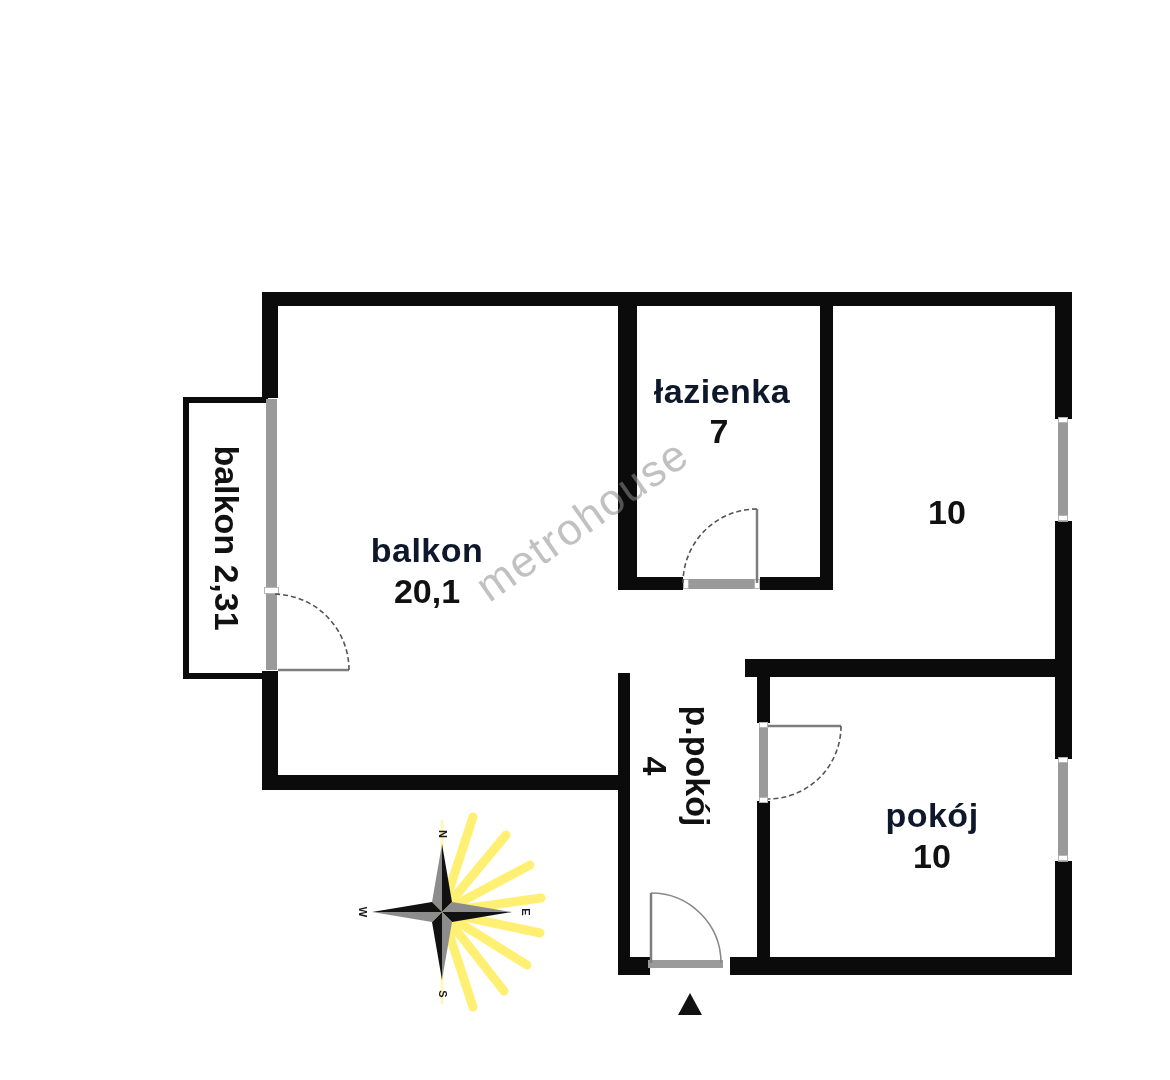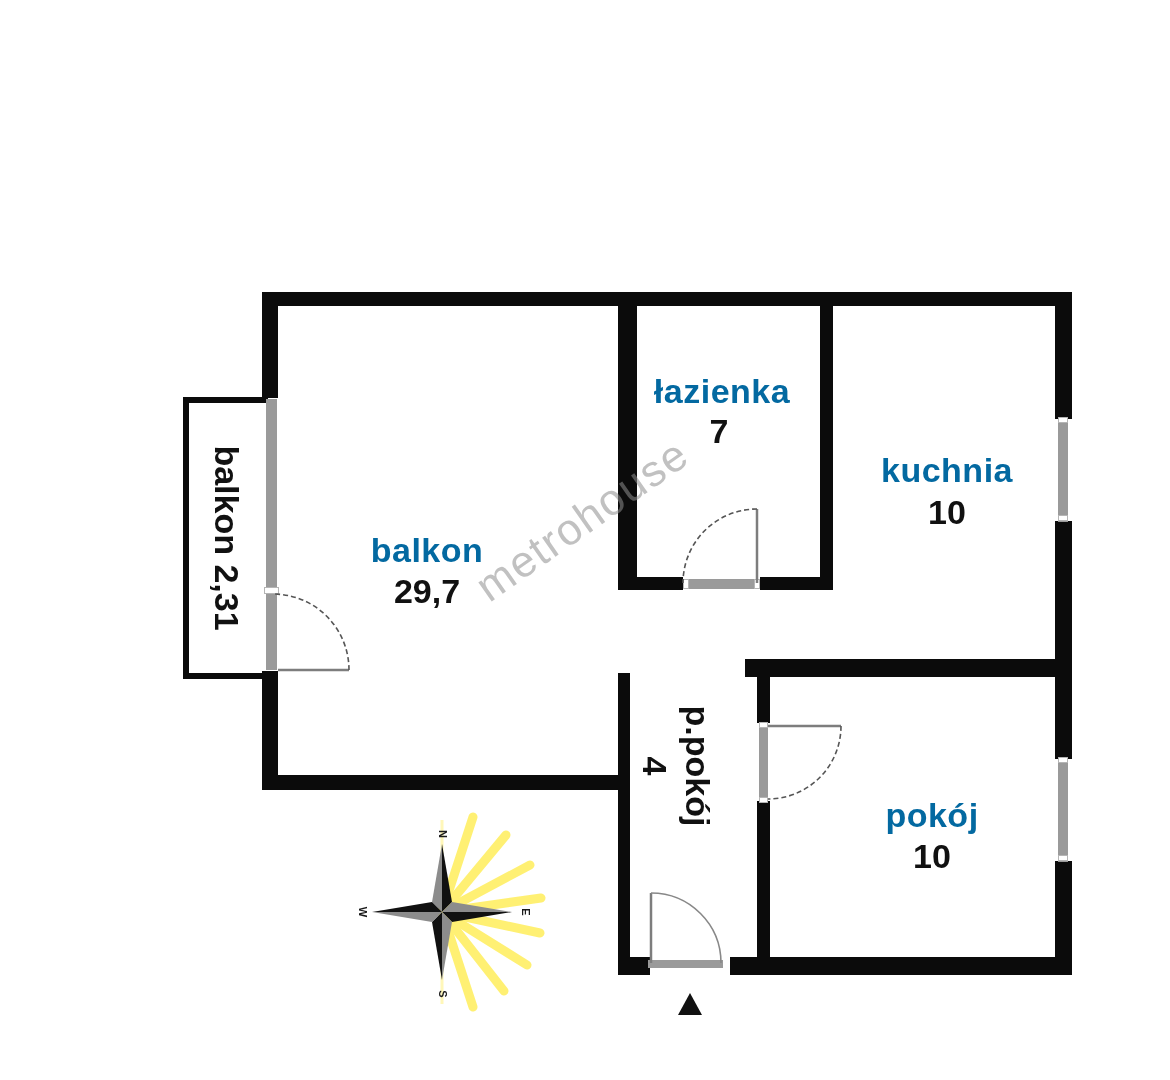--- a/index.html
+++ b/index.html
@@ -6,21 +6,21 @@
   #canvas{
     position:relative;width:1170px;height:1080px;background:#ffffff;overflow:hidden;
     font-family:"Liberation Sans","DejaVu Sans",sans-serif;
   }
   .wall{position:absolute;background:#0b0b0b;}
   .win{position:absolute;background:#9a9a9a;}
   .cap{position:absolute;background:#ffffff;border:1px solid #b5b5b5;box-sizing:border-box;}
   .gap{position:absolute;background:#ffffff;}
   .room-label{
     position:absolute;transform:translate(-50%,-50%);
-    font-weight:bold;font-size:34px;color:#0369a1;white-space:nowrap;letter-spacing:.5px;
+    font-weight:bold;font-size:34px;color:#0f172a;white-space:nowrap;letter-spacing:.5px;
   }
   .room-area{
     position:absolute;transform:translate(-50%,-50%);
     font-weight:bold;font-size:34px;color:#111;white-space:nowrap;
   }
   .rot-block{
     position:absolute;transform:translate(-50%,-50%) rotate(90deg);
     font-weight:bold;font-size:34px;color:#111;text-align:center;line-height:1.25;white-space:nowrap;
   }
   #balcony-rect{
@@ -125,26 +125,25 @@
       <text class="compass-label" x="0" y="-78" text-anchor="middle" dominant-baseline="middle" transform="rotate(90 0 -78)">N</text>
       <text class="compass-label" x="83" y="0" text-anchor="middle" dominant-baseline="middle" transform="rotate(90 83 0)">E</text>
       <text class="compass-label" x="0" y="82" text-anchor="middle" dominant-baseline="middle" transform="rotate(90 0 82)">S</text>
       <text class="compass-label" x="-80" y="0" text-anchor="middle" dominant-baseline="middle" transform="rotate(90 -80 0)">W</text>
     </g>
   </svg>
 
   <div id="entrance-triangle"></div>
 
   <div class="room-label" style="left:427px;top:550px">balkon</div>
-  <div class="room-area" style="left:427px;top:591px">29,7</div>
+  <div class="room-area" style="left:427px;top:591px">20,1</div>
 
   <div class="room-label" style="left:722px;top:391px">łazienka</div>
   <div class="room-area" style="left:719px;top:431px">7</div>
 
-  <div class="room-label" style="left:947px;top:470px">kuchnia</div>
   <div class="room-area" style="left:947px;top:512px">10</div>
 
   <div class="rot-block" style="left:676px;top:766px">
     <div>p.pokój</div>
     <div>4</div>
   </div>
 
   <div class="room-label" style="left:932px;top:815px">pokój</div>
   <div class="room-area" style="left:932px;top:856px">10</div>
 

